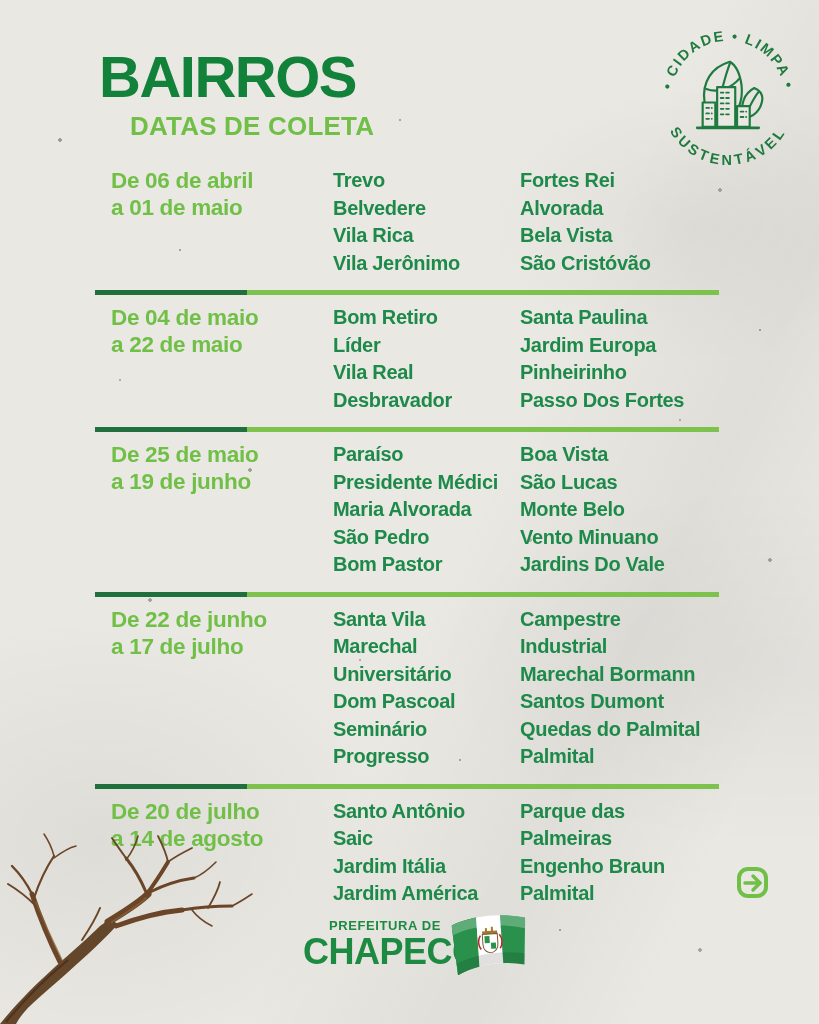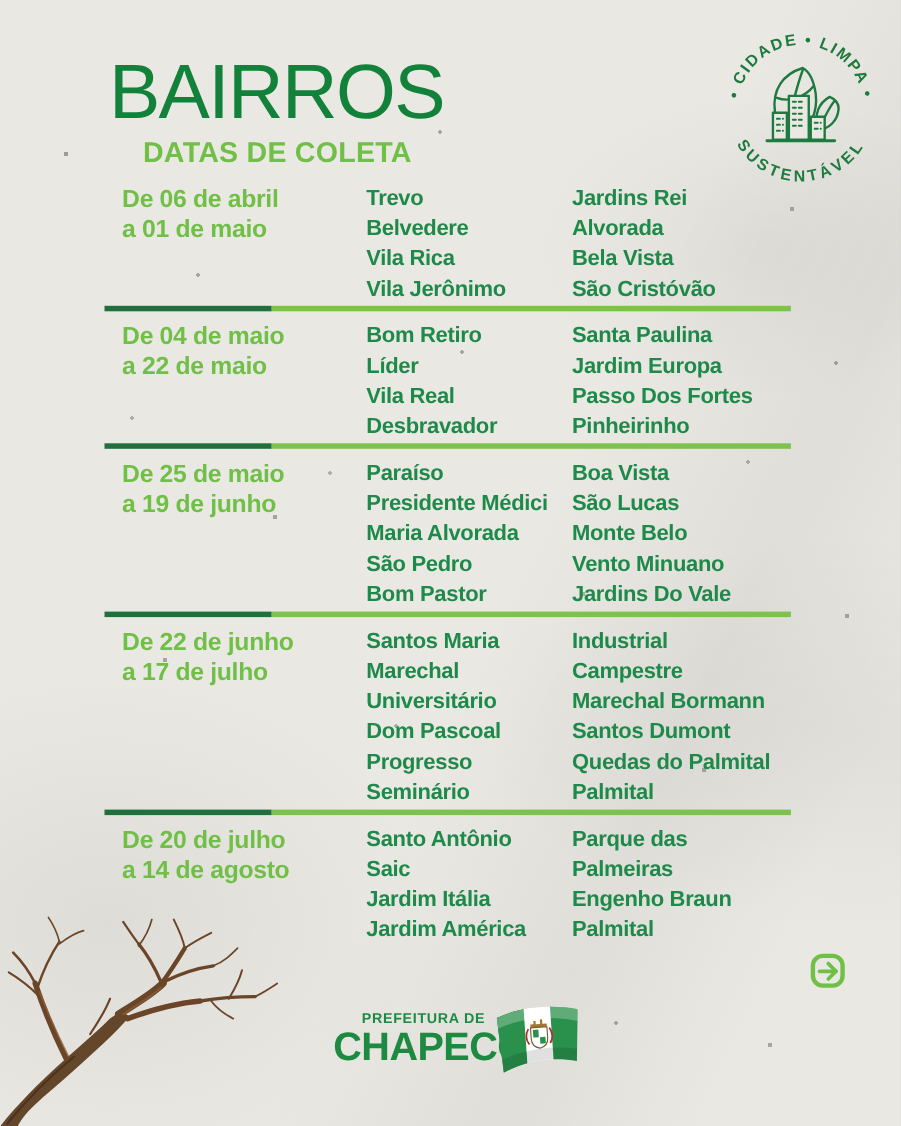--- a/index.html
+++ b/index.html
@@ -25,25 +25,25 @@
       radial-gradient(circle 1.5px at 120px 380px, rgba(70,62,55,.35) 98%, transparent 100%),
       radial-gradient(circle 1.5px at 400px 120px, rgba(70,62,55,.4) 98%, transparent 100%),
       radial-gradient(circle 2px at 530px 540px, rgba(70,62,55,.35) 98%, transparent 100%),
       radial-gradient(circle 1.5px at 760px 330px, rgba(70,62,55,.4) 98%, transparent 100%),
       radial-gradient(ellipse 300px 200px at 85% 22%, rgba(0,0,0,.045), transparent 70%),
       radial-gradient(ellipse 420px 320px at 12% 82%, rgba(0,0,0,.05), transparent 70%),
       radial-gradient(ellipse 500px 260px at 95% 65%, rgba(0,0,0,.04), transparent 70%),
       linear-gradient(115deg, transparent 55%, rgba(0,0,0,.045) 72%, transparent 86%);
   }
   .hdr{position:absolute;left:99px;top:48px;}
-  .title{font-size:70px;font-weight:normal;letter-spacing:-1.5px;color:#12823a;line-height:1;}
+  .title{font-size:58px;font-weight:bold;letter-spacing:-1.5px;color:#12823a;line-height:1;}
   .subtitle{font-size:26px;font-weight:bold;letter-spacing:.2px;color:#70bf47;margin-top:7px;line-height:1;margin-left:31px;}
   .badge{position:absolute;left:652px;top:22px;width:152px;height:152px;}
   .schedule{position:absolute;left:95px;top:158px;width:624px;}
-  .section{display:grid;grid-template-columns:238px 187px 1fr;padding:9px 0 1px;}
+  .section{display:grid;grid-template-columns:238px 187px 1fr;padding:9px 0 13px;}
   .date{font-size:22.5px;font-weight:bold;color:#70bf47;line-height:27px;white-space:pre-line;padding-left:16px;letter-spacing:-.3px;}
   .hood{font-size:20px;font-weight:bold;color:#1e8a4a;line-height:27.5px;letter-spacing:-.3px;}
   .divider{display:flex;height:5px;}
   .divider .dk{width:152px;background:#206f3c;}
   .divider .lt{flex:1;background:#7dc24c;}
   .branch{position:absolute;left:-4px;top:810px;pointer-events:none;}
   .footer{position:absolute;left:303px;top:911px;display:flex;align-items:center;}
   .logo-text{text-align:right;color:#1d8a42;width:138px;}
   .logo-top{font-size:13px;font-weight:bold;letter-spacing:.6px;line-height:1.1;}
   .logo-bottom{font-size:36px;font-weight:bold;letter-spacing:-.5px;line-height:1.05;text-align:center;}
@@ -97,21 +97,21 @@
     <div class="section">
       <div class="date">De 06 de abril
 a 01 de maio</div>
       <div>
           <div class="hood">Trevo</div>
           <div class="hood">Belvedere</div>
           <div class="hood">Vila Rica</div>
           <div class="hood">Vila Jerônimo</div>
         </div>
       <div>
-          <div class="hood">Jardins Rei</div>
+          <div class="hood">Fortes Rei</div>
           <div class="hood">Alvorada</div>
           <div class="hood">Bela Vista</div>
           <div class="hood">São Cristóvão</div>
         </div>
     </div>
     <div class="divider">
       <div class="dk"></div>
         <div class="lt"></div>
     </div>
 
@@ -120,22 +120,22 @@
 a 22 de maio</div>
       <div>
           <div class="hood">Bom Retiro</div>
           <div class="hood">Líder</div>
           <div class="hood">Vila Real</div>
           <div class="hood">Desbravador</div>
         </div>
       <div>
           <div class="hood">Santa Paulina</div>
           <div class="hood">Jardim Europa</div>
+          <div class="hood">Pinheirinho</div>
           <div class="hood">Passo Dos Fortes</div>
-          <div class="hood">Pinheirinho</div>
         </div>
     </div>
     <div class="divider">
       <div class="dk"></div>
         <div class="lt"></div>
     </div>
 
     <div class="section">
       <div class="date">De 25 de maio
 a 19 de junho</div>
@@ -156,30 +156,30 @@
     </div>
     <div class="divider">
       <div class="dk"></div>
         <div class="lt"></div>
     </div>
 
     <div class="section">
       <div class="date">De 22 de junho
 a 17 de julho</div>
       <div>
-          <div class="hood">Santos Maria</div>
+          <div class="hood">Santa Vila</div>
           <div class="hood">Marechal</div>
           <div class="hood">Universitário</div>
           <div class="hood">Dom Pascoal</div>
+          <div class="hood">Seminário</div>
           <div class="hood">Progresso</div>
-          <div class="hood">Seminário</div>
-        </div>
-      <div>
+        </div>
+      <div>
+          <div class="hood">Campestre</div>
           <div class="hood">Industrial</div>
-          <div class="hood">Campestre</div>
           <div class="hood">Marechal Bormann</div>
           <div class="hood">Santos Dumont</div>
           <div class="hood">Quedas do Palmital</div>
           <div class="hood">Palmital</div>
         </div>
     </div>
     <div class="divider">
       <div class="dk"></div>
         <div class="lt"></div>
     </div>

